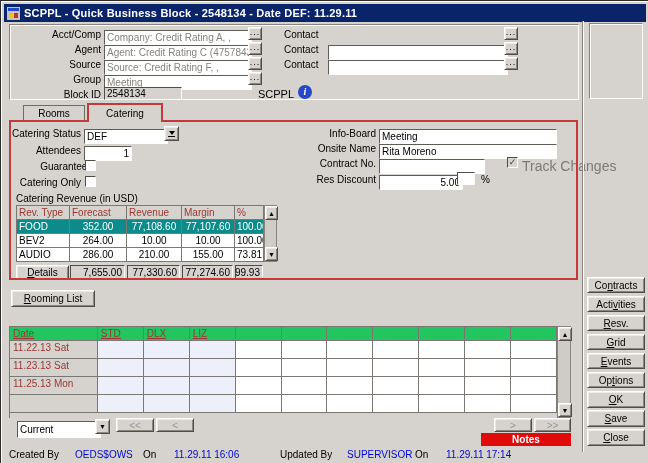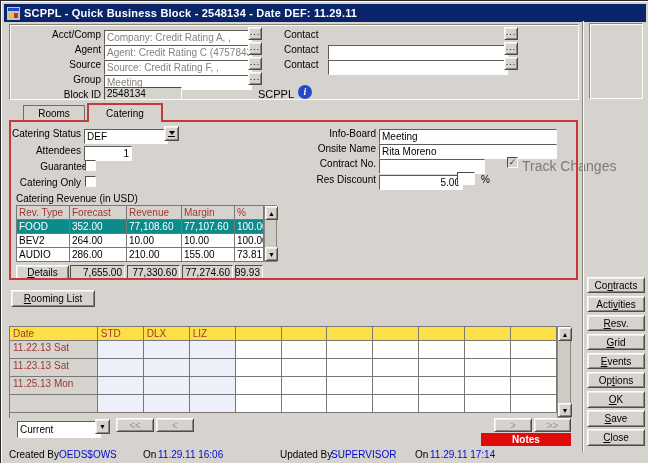--- a/index.html
+++ b/index.html
@@ -28,40 +28,40 @@
   .tab.active{border:2px solid #c23b3b;border-bottom:none;z-index:3;}
   .redpanel{border:2px solid #c23b3b;z-index:1;}
   .cb{width:11px;height:11px;background:#fff;border:1px solid;border-color:#504d49 #fdfdfb #fdfdfb #504d49;
     font-size:9px;line-height:9px;text-align:center;color:#3c3a37;}
   .cb.dis{background:#d6d3ce;}
   
   .rrow{display:flex;height:14px;}
   .rcell{box-sizing:border-box;border-right:1px solid #7b7874;border-bottom:1px solid #7b7874;
     font-size:10px;padding:0 2px;background:#fff;overflow:hidden;white-space:nowrap;line-height:13px;}
   .rh{background:#d6d3ce;color:#9a3732;}
-  .rnum{text-align:left;}
+  .rnum{text-align:center;}
   .rc0{width:53px;}.rc1{width:57px;}.rc2{width:55px;}.rc3{width:53px;}.rc4{width:29px;}
   .selrow .rcell{background:#0d8a8a;color:#fff;}
   .rtable{border-top:1px solid #7b7874;border-left:1px solid #7b7874;}
   
   .vsb{background:#cfccc6;border:1px solid #87847e;}
   .sbarrow{position:absolute;left:0;width:100%;height:12px;font-size:7px;line-height:11px;}
   
   .dgrid{border-top:1px solid #7b7874;border-left:1px solid #7b7874;overflow:hidden;background:#d6d3ce;}
   .grow{display:flex;height:18px;}
   .grow.ghead{height:14px;}
   .gcell{box-sizing:border-box;width:46px;border-right:1px solid #7b7874;border-bottom:1px solid #7b7874;
     background:#fff;font-size:10px;line-height:13px;padding:0 3px;overflow:hidden;white-space:nowrap;}
-  .ghead .gcell{background:#fde047;color:#9a3732;}
+  .ghead .gcell{background:#22c55e;color:#9a3732;text-decoration:underline;}
   .gdatecol{width:88px;background:#d6d3ce;color:#9a3732;}
   .gtint{background:#edeffa;}
   .ddbtn{flex-direction:column;}
   .dd-tri{width:0;height:0;border-left:3px solid transparent;border-right:3px solid transparent;border-top:4px solid #000;margin-bottom:1px;}
   .dd-bar{width:7px;height:1px;background:#000;}
-  .blue{color:#0008cf;}
+  .blue{color:#0008cf;padding-left:16px;}
   .stat{font-size:10px;white-space:nowrap;}
   .notesbtn{background:#e00a0a;color:#fff;font-size:10px;font-weight:bold;display:flex;align-items:center;justify-content:center;}
   u{text-decoration:underline;}
 </style>
 </head>
 <body>
 
 <div id="window">
 
   <div class="abs titlebar">

